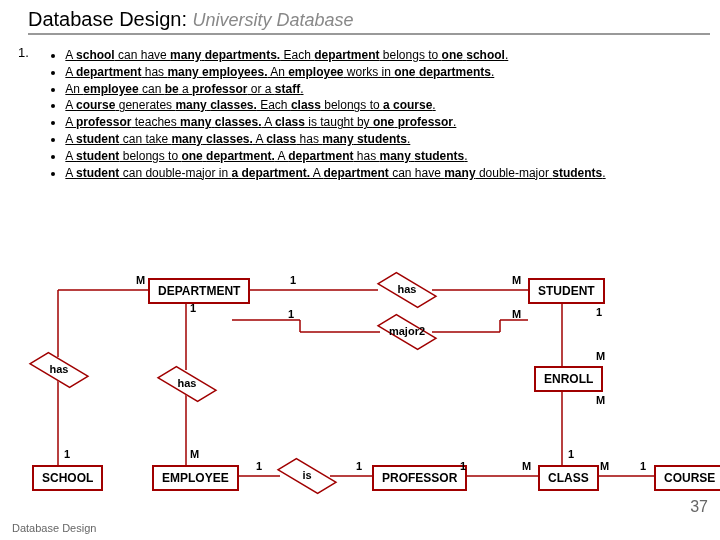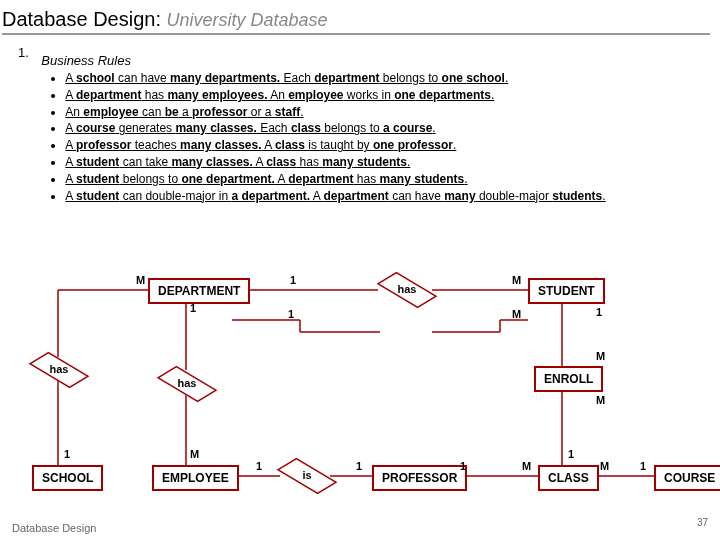--- a/index.html
+++ b/index.html
@@ -1,55 +1,54 @@
 <!DOCTYPE html>
 <html><head>
 <meta charset="utf-8">
 <style>
   * { box-sizing: border-box; margin: 0; padding: 0; }
   body { font-family: "Segoe UI", Arial, sans-serif; width: 720px; height: 540px; background: #fff; color: #000; position: relative; font-size: 12px; }
-  .header { padding: 8px 10px 4px 2px; }
+  .header { padding: 8px 10px 4px 28px; }
   .title-line { font-size: 20px; font-weight: 400; border-bottom: 2px solid #999; padding-bottom: 2px; }
   .title-line .part1 { color: #000; }
   .title-line .part2 { color: #888; font-style: italic; font-size: 18px; }
   .main { padding: 6px 18px 0 18px; }
   .num { display: inline-block; width: 20px; vertical-align: top; font-size: 13px; }
   .body-col { display: inline-block; width: 650px; vertical-align: top; }
   .construct { font-size: 14px; }
   .arrow-line { font-size: 12px; margin: 2px 0 0 0; }
   .note { font-size: 10px; color: #000; }
   .subhead { font-style: italic; margin-top: 8px; font-size: 13px; }
   ul.rules { list-style: disc; margin: 2px 0 0 24px; text-decoration: underline; }
   ul.rules li { font-size: 12px; line-height: 1.4; }
   ul.rules b { font-weight: 700; }
   .erd { position: absolute; left: 0; top: 270px; width: 720px; height: 250px; }
   .entity { position: absolute; border: 2px solid #a00000; background: #fff; padding: 4px 8px; font-size: 12px; font-weight: 700; text-align: center; color: #000; }
   .diamond { position: absolute; width: 58px; height: 28px; }
   .diamond .shape { width: 100%; height: 100%; border: 2px solid #a00000; background: #fff; transform: scaleY(0.6) rotate(45deg); position: absolute; top: 0; left: 0; }
   .diamond .lbl { position: absolute; width: 100%; text-align: center; top: 7px; font-size: 11px; font-weight: 700; }
   .card { position: absolute; font-size: 11px; font-weight: 700; color: #000; }
   .footer-left { position: absolute; left: 12px; bottom: 6px; font-size: 11px; color: #666; }
-  .footer-right { position: absolute; right: 12px; bottom: 12px; font-size: 10px; color: #666; }
+  .footer-right { position: absolute; right: 12px; bottom: 24px; font-size: 16px; color: #666; }
   svg.lines { position: absolute; top: 0; left: 0; width: 720px; height: 250px; }
   svg.lines line { stroke: #a00000; stroke-width: 1.5; }
 </style>
 </head>
 <body>
 
 <div class="header">
   <div class="title-line">
     <span class="part1">Database Design:</span>
     <span class="part2">University Database</span>
   </div>
 </div>
 
 <div class="main">
   <span class="num">1.</span>
   <div class="body-col">
-    <div class="subhead">Business Rules</div>
     <ul class="rules" id="rules-list">
         <li>A <b>school</b> can have <b>many</b> <b>departments.</b>  Each <b>department</b> belongs to <b>one</b> <b>school</b>.</li>
         <li>A <b>department</b> has <b>many</b> <b>employees.</b>  An <b>employee</b> works in <b>one</b> <b>departments</b>.</li>
         <li>An <b>employee</b> can <b>be</b> a <b>professor</b> or a <b>staff</b>.</li>
         <li>A <b>course</b> generates <b>many</b> <b>classes.</b>  Each <b>class</b> belongs to <b>a course</b>.</li>
         <li>A <b>professor</b> teaches <b>many</b> <b>classes.</b>  A <b>class</b> is taught by <b>one</b> <b>professor</b>.</li>
         <li>A <b>student</b> can take <b>many</b> <b>classes.</b>  A <b>class</b> has <b>many</b> <b>students</b>.</li>
         <li>A <b>student</b> belongs to <b>one</b> <b>department.</b>  A <b>department</b> has <b>many</b> <b>students</b>.</li>
         <li>A <b>student</b> can double-major in <b>a department.</b>  A <b>department</b> can have <b>many</b> double-major <b>students</b>.</li>
       </ul>
@@ -102,20 +101,24 @@
       <div class="lbl">has</div>
     </div>
   <div class="diamond" style="left:158px; top:100px;">
       <div class="shape"></div>
       <div class="lbl">has</div>
     </div>
   <div class="diamond" style="left:378px; top:6px;">
       <div class="shape"></div>
       <div class="lbl">has</div>
     </div>
+  <div class="diamond" style="left:378px; top:48px;">
+      <div class="shape"></div>
+      <div class="lbl">major2</div>
+    </div>
   <div class="diamond" style="left:278px; top:192px;">
       <div class="shape"></div>
       <div class="lbl">is</div>
     </div>
 
   <div class="card" style="left:136px; top:4px;">M</div>
   <div class="card" style="left:290px; top:4px;">1</div>
   <div class="card" style="left:512px; top:4px;">M</div>
   <div class="card" style="left:190px; top:32px;">1</div>
   <div class="card" style="left:288px; top:38px;">1</div>

